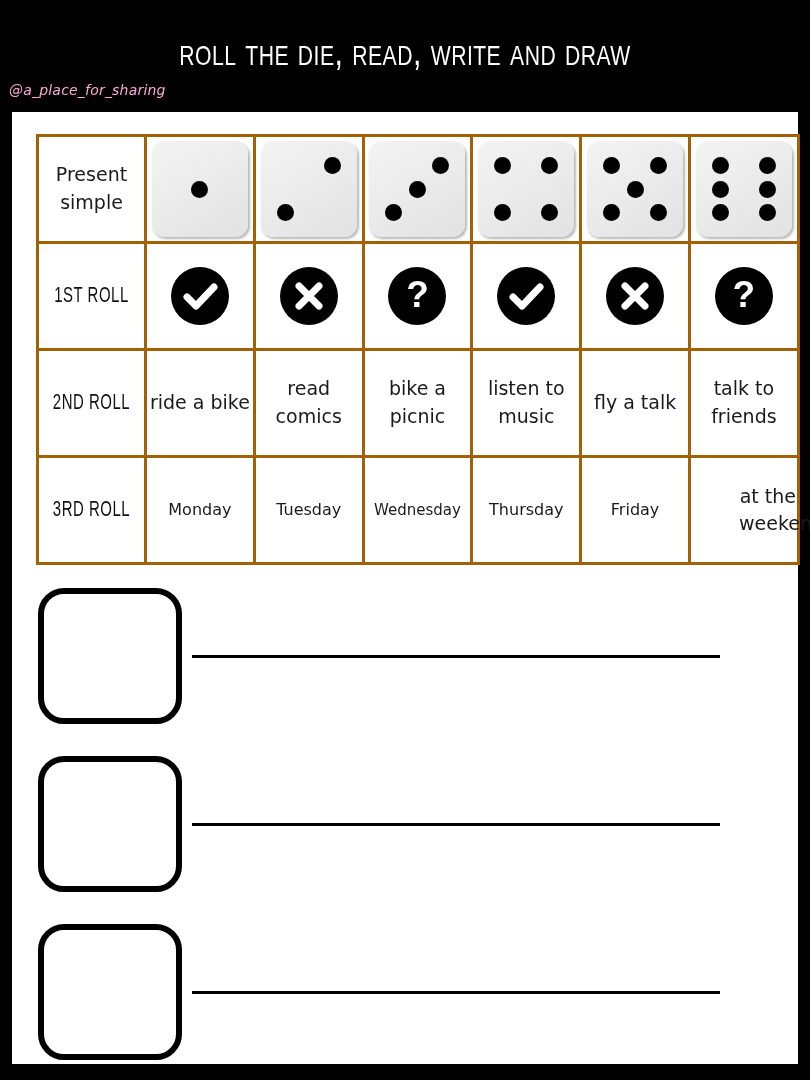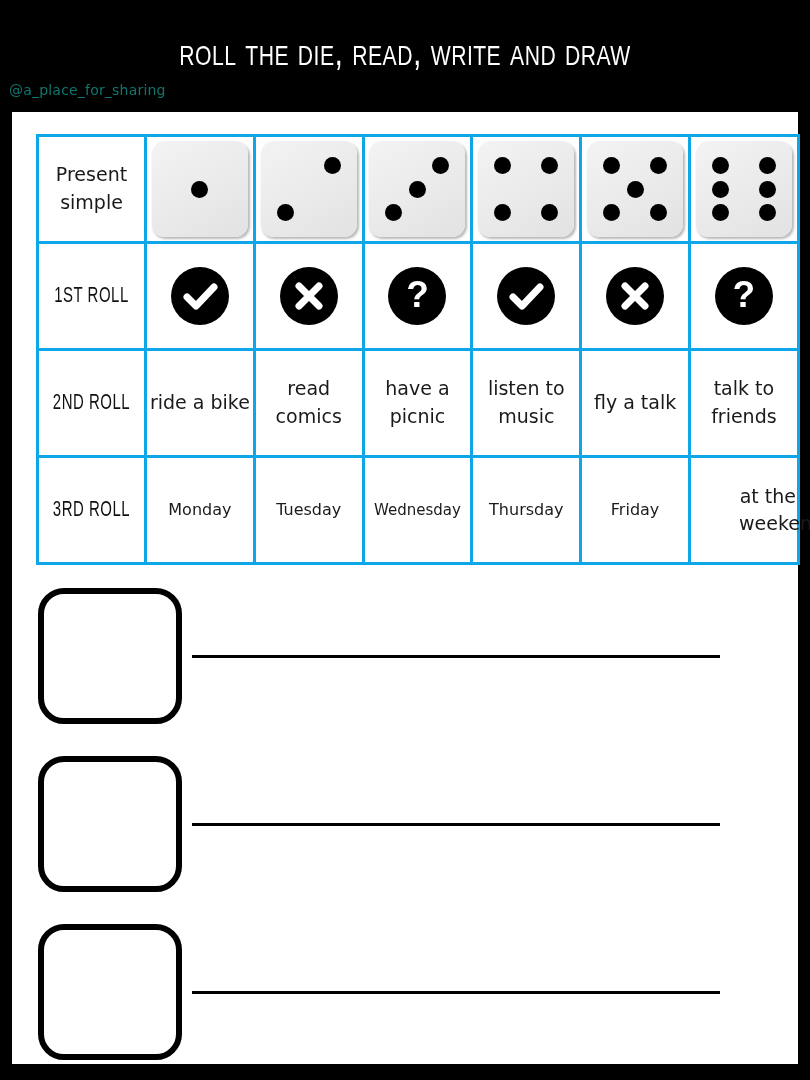--- a/index.html
+++ b/index.html
@@ -45,24 +45,25 @@
     font-variant: small-caps;
     text-transform: lowercase;
     transform: scaleX(0.92) scaleY(1.22);
     transform-origin: center top;
     white-space: nowrap;
   }
   .handle {
     position: absolute;
     left: 9px;
     top: 82px;
-    color: #0f766e;
+    color: #f9a8d4;
     font-family: "DejaVu Sans", sans-serif;
     font-size: 14px;
     letter-spacing: 0.2px;
+    font-style: italic;
   }
 
   
   .sheet {
     position: absolute;
     left: 12px;
     top: 112px;
     width: 786px;
     height: 952px;
     background: #ffffff;
@@ -71,21 +72,21 @@
   
   .grid {
     position: absolute;
     left: 24px;
     top: 22px;
     width: 740px;
     border-collapse: collapse;
     table-layout: fixed;
   }
   .grid td {
-    border: 3px solid #0ea5e9;
+    border: 3px solid #a16207;
     height: 104px;
     padding: 0;
     text-align: center;
     vertical-align: middle;
     background: #ffffff;
   }
   .col-label { width: 105px; }
   .col-die   { width: 105.8px; }
 
   .row-label {
@@ -313,21 +314,21 @@
         <td class="col-label">
           <div class="row-label">2ND ROLL</div>
         </td>
         <td>
           <div class="activity">ride a bike</div>
         </td>
         <td>
           <div class="activity">read comics</div>
         </td>
         <td>
-          <div class="activity">have a picnic</div>
+          <div class="activity">bike a picnic</div>
         </td>
         <td>
           <div class="activity">listen to music</div>
         </td>
         <td>
           <div class="activity">fly a talk</div>
         </td>
         <td>
           <div class="activity">talk to friends</div>
         </td>

